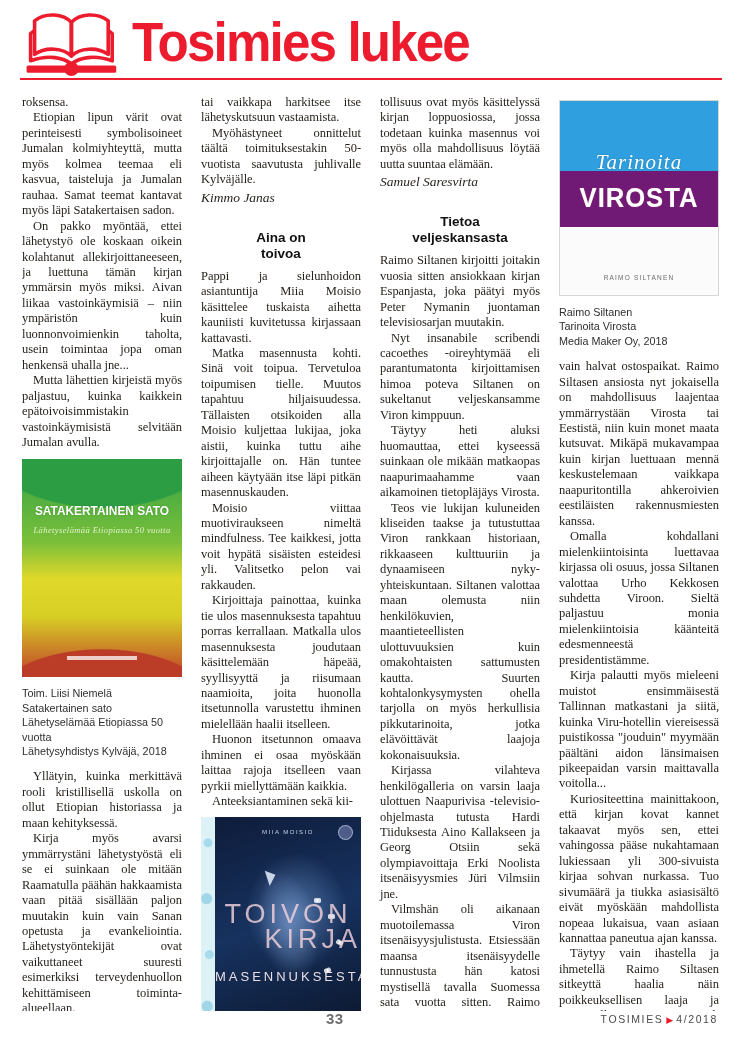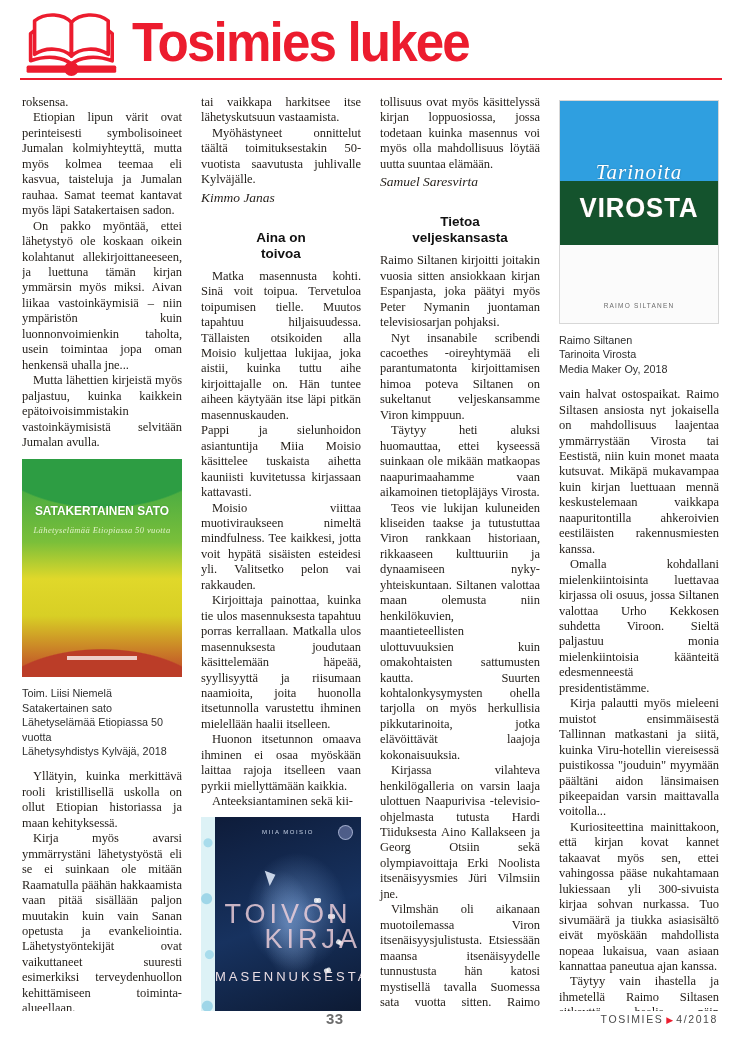--- a/index.html
+++ b/index.html
@@ -117,24 +117,24 @@
     font-size:27px;letter-spacing:4px;color:rgba(242,210,220,.82);
   }
   .toivon-t2{top:107px;text-align:right;}
   .toivon-sub{
     position:absolute;top:152px;left:0;right:0;text-align:center;
     font-family:"Liberation Sans","DejaVu Sans",sans-serif;font-size:13px;
     letter-spacing:3px;color:#e9dde4;
   }
   
   .cover-virosta{
-    width:160px;height:224px;margin-top:5px;border:1px solid #d7d7d7;box-sizing:border-box;
+    width:160px;height:196px;margin-top:5px;border:1px solid #d7d7d7;box-sizing:border-box;
   }
   .vir-blue{position:relative;height:36%;background:#2f9fe0;}
-  .vir-black{position:relative;height:29%;background:#14532d;}
+  .vir-black{position:relative;height:29%;background:#701a75;}
   .vir-white{position:relative;height:35%;background:#fbfbfb;}
   .vir-script{
     position:absolute;bottom:-4px;left:0;right:0;text-align:center;color:#fff;
     font-style:italic;font-size:21px;letter-spacing:1px;z-index:2;
     text-shadow:0 0 2px rgba(0,0,0,.25);
   }
   .vir-caps{
     position:absolute;top:12px;left:0;right:0;text-align:center;color:#fff;
     font-family:"Liberation Sans","DejaVu Sans",sans-serif;font-weight:700;
     font-size:27px;letter-spacing:1px;transform:scaleX(.95);
@@ -197,22 +197,22 @@
     </div>
 
     <div class="col">
       <p class="body">tai vaikkapa harkitsee itse lähetyskutsuun vastaamista.</p>
       <p class="body ind">Myöhästyneet onnittelut täältä toimituksestakin 50-vuotista saavutusta juhlivalle Kylväjälle.</p>
       <p class="byline">Kimmo Janas</p>
       <div class="heading">
         <div>Aina on</div>
         <div>toivoa</div>
       </div>
+      <p class="body">Pappi ja sielunhoidon asiantuntija Miia Moisio käsittelee tuskaista aihetta kauniisti kuvitetussa kirjassaan kattavasti.</p>
       <p class="body ind">Matka masennusta kohti. Sinä voit toipua. Tervetuloa toipumisen tielle. Muutos tapahtuu hiljaisuudessa. Tällaisten otsikoiden alla Moisio kuljettaa lukijaa, joka aistii, kuinka tuttu aihe kirjoittajalle on. Hän tuntee aiheen käytyään itse läpi pitkän masennuskauden.</p>
-      <p class="body">Pappi ja sielunhoidon asiantuntija Miia Moisio käsittelee tuskaista aihetta kauniisti kuvitetussa kirjassaan kattavasti.</p>
       <p class="body ind">Moisio viittaa muotiviraukseen nimeltä mindfulness. Tee kaikkesi, jotta voit hypätä sisäisten esteidesi yli. Valitsetko pelon vai rakkauden.</p>
       <p class="body ind">Kirjoittaja painottaa, kuinka tie ulos masennuksesta tapahtuu porras kerrallaan. Matkalla ulos masennuksesta joudutaan käsittelemään häpeää, syyllisyyttä ja riisumaan naamioita, joita huonolla itsetunnolla varustettu ihminen mielellään haalii itselleen.</p>
       <p class="body ind">Huonon itsetunnon omaava ihminen ei osaa myöskään laittaa rajoja itselleen vaan pyrkii miellyttämään kaikkia.</p>
       <p class="body ind">Anteeksiantaminen sekä kii-</p>
 
       <div class="cover cover-toivon">
         <div class="toivon-strip"></div>
         <div class="toivon-main">
           <div class="toivon-author">MIIA MOISIO</div>
           <div class="toivon-circle"></div>
@@ -230,21 +230,21 @@
 
     </div>
 
     <div class="col">
       <p class="body">tollisuus ovat myös käsittelyssä kirjan loppuosiossa, jossa todetaan kuinka masennus voi myös olla mahdollisuus löytää uutta suuntaa elämään.</p>
       <p class="byline">Samuel Saresvirta</p>
       <div class="heading">
         <div>Tietoa</div>
         <div>veljeskansasta</div>
       </div>
-      <p class="body">Raimo Siltanen kirjoitti joitakin vuosia sitten ansiokkaan kirjan Espanjasta, joka päätyi myös Peter Nymanin juontaman televisiosarjan pohjaksi.</p>
+      <p class="body">Raimo Siltanen kirjoitti joitakin vuosia sitten ansiokkaan kirjan Espanjasta, joka päätyi myös Peter Nymanin juontaman televisiosarjan muutakin.</p>
       <p class="body ind">Nyt insanabile scribendi cacoethes -oireyhtymää eli parantumatonta kirjoittamisen himoa poteva Siltanen on sukeltanut veljeskansamme Viron kimppuun.</p>
       <p class="body ind">Täytyy heti aluksi huomauttaa, ettei kyseessä suinkaan ole mikään matkaopas naapurimaahamme vaan aikamoinen tietopläjäys Virosta.</p>
       <p class="body ind">Teos vie lukijan kuluneiden kliseiden taakse ja tutustuttaa Viron rankkaan historiaan, rikkaaseen kulttuuriin ja dynaamiseen nyky-yhteiskuntaan. Siltanen valottaa maan olemusta niin henkilökuvien, maantieteellisten ulottuvuuksien kuin omakohtaisten sattumusten kautta. Suurten kohtalonkysymysten ohella tarjolla on myös herkullisia pikkutarinoita, jotka elävöittävät laajoja kokonaisuuksia.</p>
       <p class="body ind">Kirjassa vilahteva henkilögalleria on varsin laaja ulottuen Naapurivisa -televisio-ohjelmasta tutusta Hardi Tiiduksesta Aino Kallakseen ja Georg Otsiin sekä olympiavoittaja Erki Noolista itsenäisyysmies Jüri Vilmsiin jne.</p>
       <p class="body ind">Vilmshän oli aikanaan muotoilemassa Viron itsenäisyysjulistusta. Etsiessään maansa itsenäisyydelle tunnustusta hän katosi mystisellä tavalla Suomessa sata vuotta sitten. Raimo Siltanen kulkeekin kirjansa läpi Vilmsin kanssa ja esittelee tälle aina sopivassa välissä mielenkiintoisia kysymyksiä.</p>
 
     </div>
 
     <div class="col">
       <div class="cover cover-virosta">

